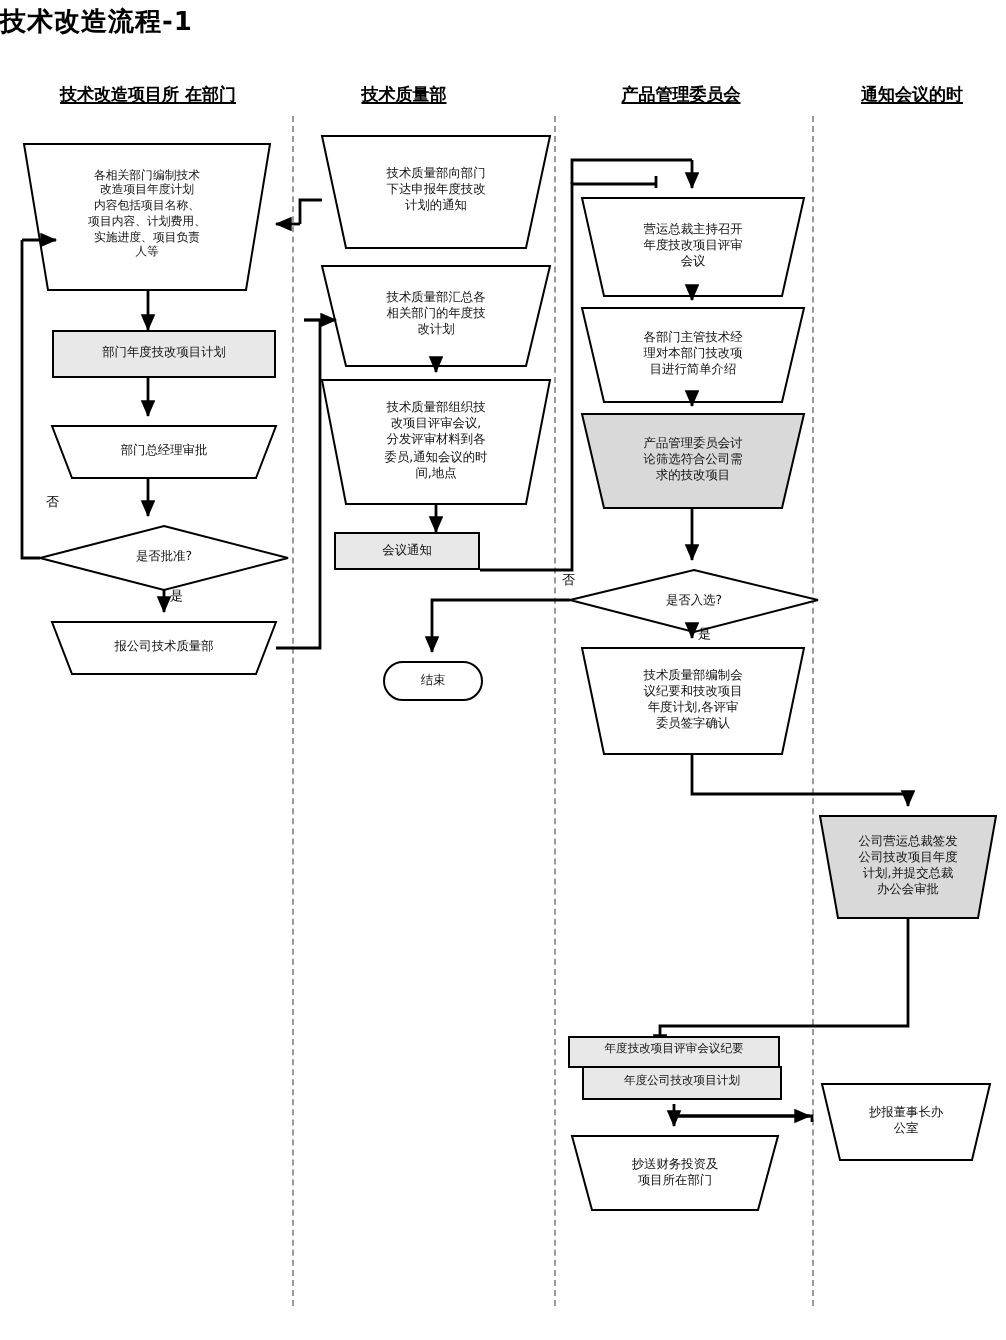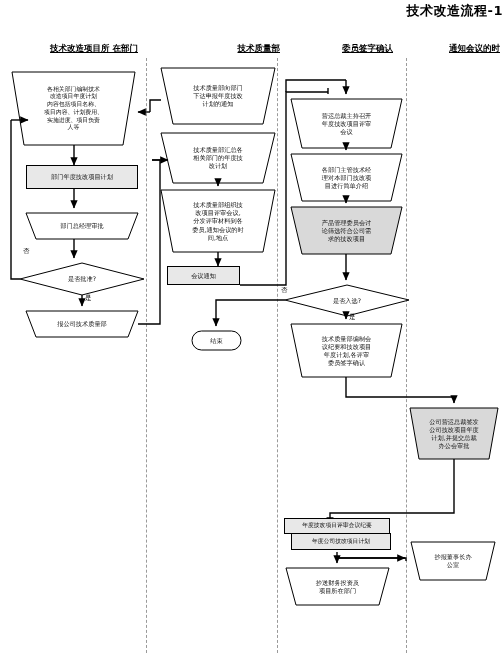--- a/index.html
+++ b/index.html
@@ -2,25 +2,25 @@
 <html><head>
 <meta charset="utf-8">
 <style>
   html,body{margin:0;padding:0;background:#ffffff;}
   body{
     width:503px;height:670px;position:relative;overflow:hidden;
     font-family:"DejaVu Sans","Liberation Sans",sans-serif;
     color:#000;
   }
   #page-title{
-    position:absolute;left:0;top:2px;width:503px;text-align:right;
+    position:absolute;left:0;top:2px;width:503px;text-align:left;
     font-size:13px;font-weight:bold;letter-spacing:.5px;
   }
   .lane-header{
-    position:absolute;text-align:right;font-size:8.5px;font-weight:bold;
+    position:absolute;text-align:center;font-size:8.5px;font-weight:bold;
     text-decoration:underline;line-height:1.25;
   }
   .divider{
     position:absolute;top:58px;width:0;border-left:1px dashed #9a9a9a;height:600px;
   }
   
   .node{position:absolute;box-sizing:border-box;}
   .node .txt{
     position:absolute;left:0;right:0;top:50%;transform:translateY(-50%);
     text-align:center;font-size:6.2px;line-height:1.32;padding:0 8px;
@@ -33,22 +33,22 @@
     position:absolute;font-size:6.5px;color:#000;
   }
 </style>
 </head>
 <body>
 
 <div id="page-title">技术改造流程-1</div>
 
 <div class="lane-header" style="left:10px;top:43px;width:128px;">技术改造项目所
 在部门</div>
-<div class="lane-header" style="left:170px;top:43px;width:110px;">技术质量部</div>
-<div class="lane-header" style="left:288px;top:43px;width:105px;">委员签字确认</div>
+<div class="lane-header" style="left:147px;top:43px;width:110px;">技术质量部</div>
+<div class="lane-header" style="left:288px;top:43px;width:105px;">产品管理委员会</div>
 <div class="lane-header" style="left:412px;top:43px;width:88px;">通知会议的时</div>
 
 <div class="divider" style="left:146px;top:58px;height:595px;"></div>
 <div class="divider" style="left:277px;top:58px;height:595px;"></div>
 <div class="divider" style="left:406px;top:58px;height:595px;"></div>
 
 <svg width="503" height="670" style="position:absolute;left:0;top:0;">
   <defs>
     <marker id="ah" markerWidth="7" markerHeight="7" refX="5.6" refY="2.6" orient="auto">
       <path d="M0,0 L6,2.6 L0,5.2 z" fill="#000"></path>

